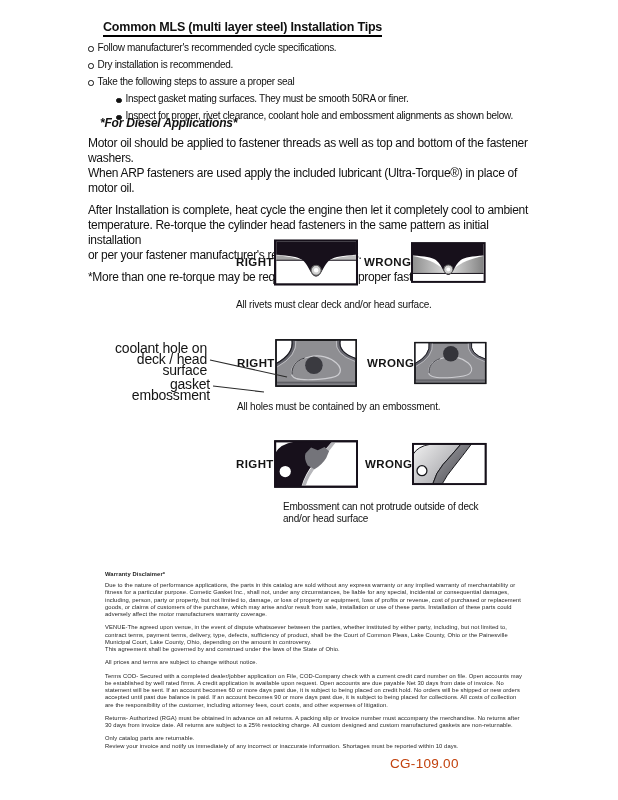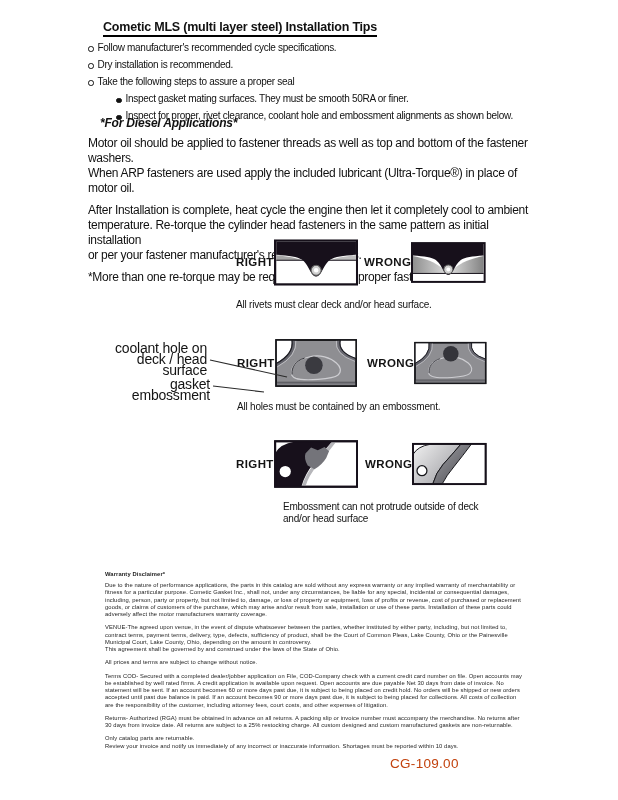--- a/index.html
+++ b/index.html
@@ -28,21 +28,21 @@
   .disclaimer p{margin:0 0 6px 0;font-size:5.8px;line-height:7.25px;letter-spacing:0.1px;white-space:pre-line;}
   .disclaimer p.tight{margin-bottom:0;}
   .pagenum{position:absolute;left:390px;top:756px;font-size:13.5px;letter-spacing:0.3px;color:#c2410c;}
   svg{display:block;}
 </style>
 </head>
 <body>
 
 <div class="doc">
 
-  <div class="title">Cometic MLS (multi layer steel) Installation Tips</div>
+  <div class="title">Common MLS (multi layer steel) Installation Tips</div>
 
   <div class="tips">
     <div class="tip">
         <span class="mk"></span>
         <span>Follow manufacturer's recommended cycle specifications.</span>
       </div>
     <div class="tip">
         <span class="mk"></span>
         <span>Dry installation is recommended.</span>
       </div>

